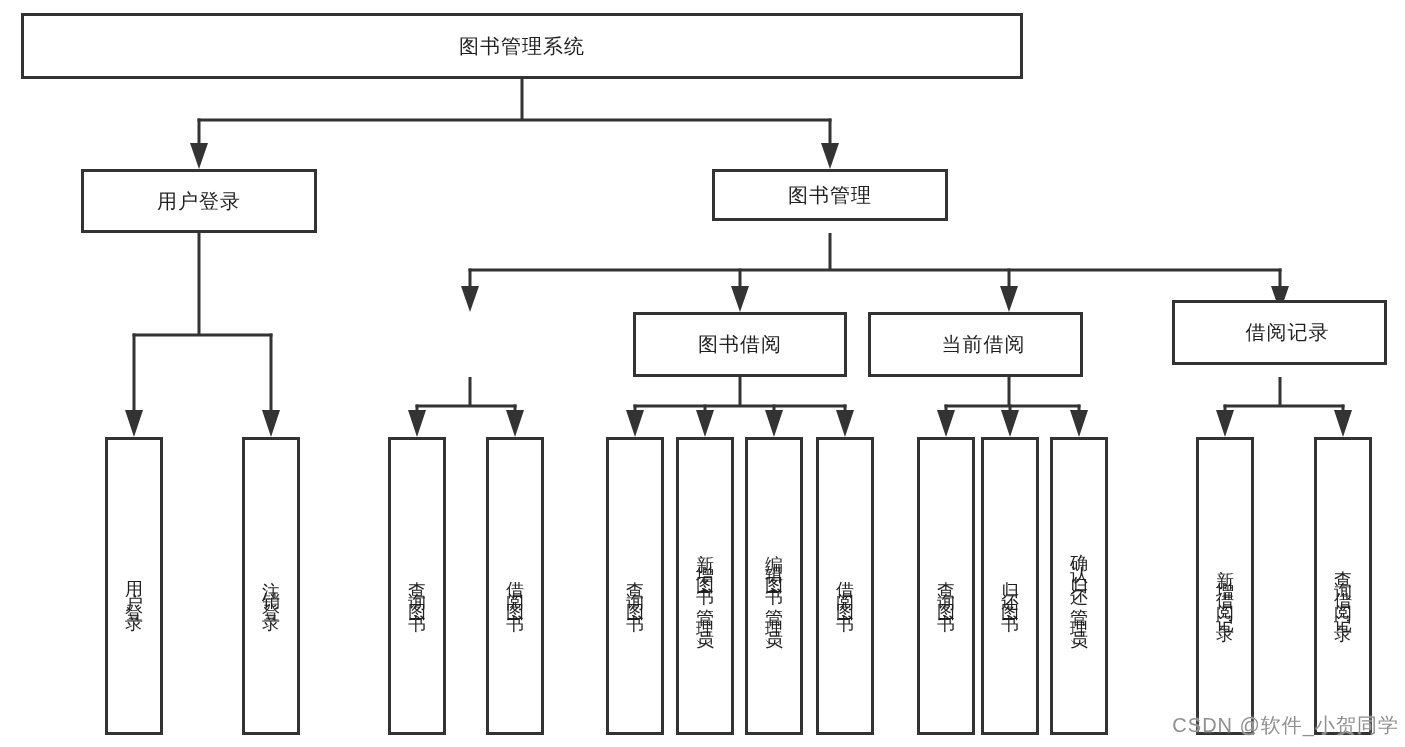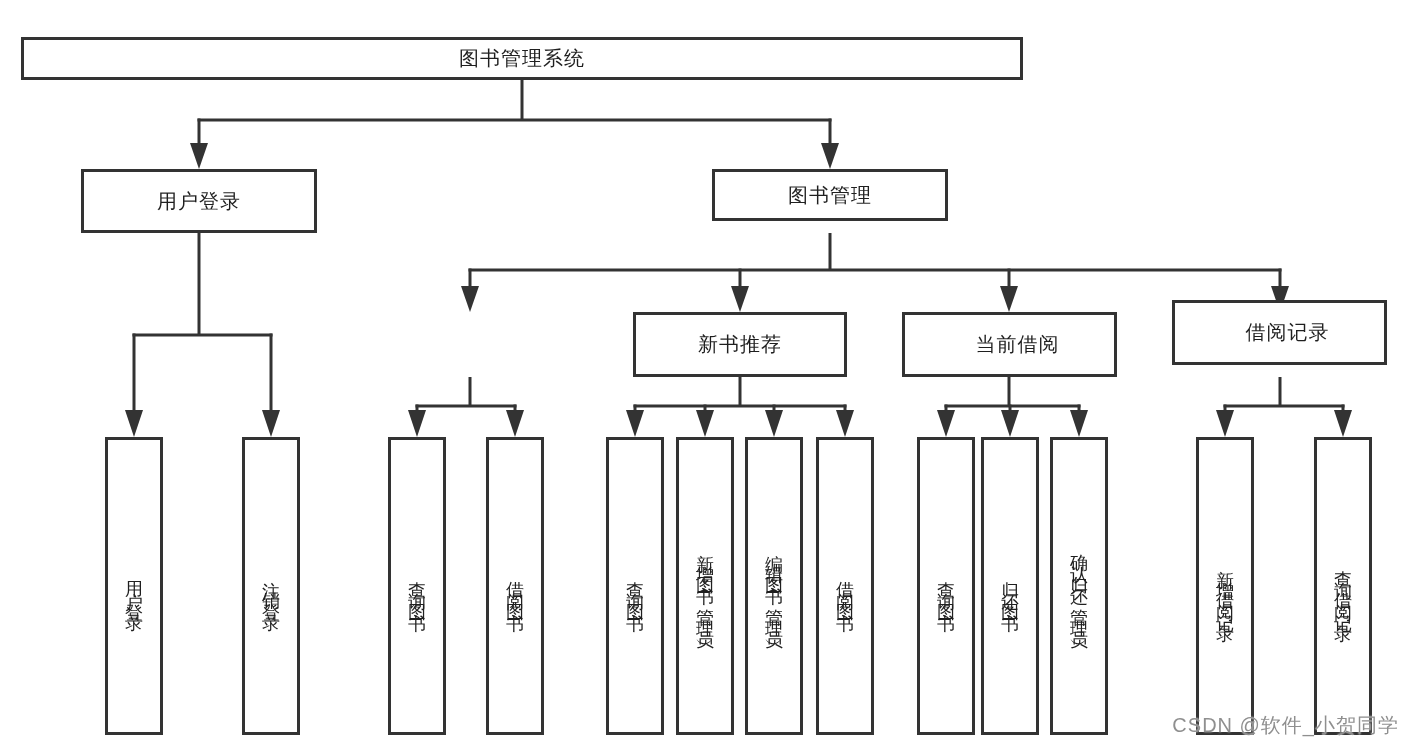--- a/index.html
+++ b/index.html
@@ -119,27 +119,27 @@
     <polygon points="1079,437 1070,410 1088,410" stroke="none"></polygon>
 
     <line x1="1280" y1="377" x2="1280" y2="406"></line>
     <line x1="1223.5" y1="406" x2="1344.5" y2="406"></line>
     <line x1="1225" y1="404.5" x2="1225" y2="414"></line>
     <polygon points="1225,437 1216,410 1234,410" stroke="none"></polygon>
     <line x1="1343" y1="404.5" x2="1343" y2="414"></line>
     <polygon points="1343,437 1334,410 1352,410" stroke="none"></polygon>
   </svg>
 
-  <div class="box hlabel" style="left:21px; top:13px; width:1002px; height:43px;margin-top:24px;">图书管理系统</div>
+  <div class="box hlabel" style="left:21px; top:13px; width:1002px; height:66px;">图书管理系统</div>
 
   <div class="box hlabel" style="left:81px; top:169px; width:236px; height:64px;">用户登录</div>
   <div class="box hlabel" style="left:712px; top:169px; width:236px; height:52px;">图书管理</div>
 
-  <div class="box hlabel" style="left:633px; top:312px; width:214px; height:65px;">新书推荐</div>
-  <div class="box hlabel" style="left:902px; top:312px; width:215px; height:65px;padding-left:16px;">当前借阅</div>
+  <div class="box hlabel" style="left:633px; top:312px; width:214px; height:65px;">图书借阅</div>
+  <div class="box hlabel" style="left:868px; top:312px; width:215px; height:65px;padding-left:16px;">当前借阅</div>
   <div class="box hlabel" style="left:1172px; top:300px; width:215px; height:65px;padding-left:16px;">借阅记录</div>
 
   <div class="box vbox" style="left:105px; top:437px; width:58px; height:298px;">用户登录</div>
   <div class="box vbox" style="left:242px; top:437px; width:58px; height:298px;">注销登录</div>
 
   <div class="box vbox" style="left:388px; top:437px; width:58px; height:298px;">查询图书</div>
   <div class="box vbox" style="left:486px; top:437px; width:58px; height:298px;">借阅图书</div>
 
   <div class="box vbox" style="left:606px; top:437px; width:58px; height:298px;">查询图书</div>
   <div class="box vbox" style="left:676px; top:437px; width:58px; height:298px;">新增图书（管理员）</div>

